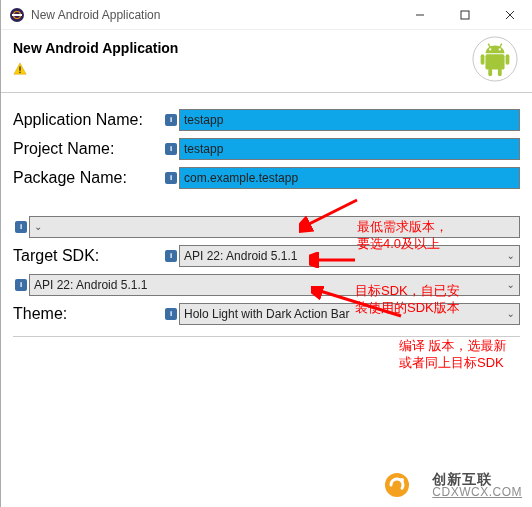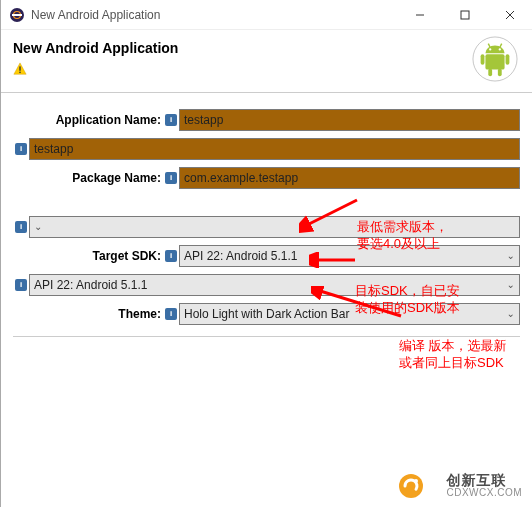--- a/index.html
+++ b/index.html
@@ -10,34 +10,34 @@
   .win-controls { display: flex; height: 100%; }
   .win-btn { width: 45px; height: 30px; display: flex; align-items: center; justify-content: center; color: #555; font-size: 13px; }
   .banner { padding: 10px 12px 10px 12px; background: #fff; position: relative; }
   .banner h1 { font-size: 14px; font-weight: bold; margin-bottom: 6px; }
   .banner .warn-row { display: flex; align-items: center; font-size: 12px; color: #222; }
   .banner .warn-icon { width: 14px; height: 14px; margin-right: 4px; }
   .android-icon { position: absolute; right: 14px; top: 6px; width: 46px; height: 46px; }
   .sep { height: 1px; background: #ccc; margin: 6px 0 14px 0; }
   .form { padding: 0 12px; }
   .row { display: flex; align-items: center; margin-bottom: 4px; height: 25px; }
-  .row label { width: 150px; text-align: right; padding-right: 2px; font-size: 12px; font-weight: bold; }
+  .row label { width: 150px; text-align: left; padding-right: 2px; font-size: 16px; }
   .help-icon { width: 12px; height: 12px; background: #3a6ea5; border-radius: 2px; display: inline-flex; align-items: center; justify-content: center; color: #fff; font-size: 8px; font-weight: bold; margin: 0 2px 0 2px; flex-shrink: 0; }
-  .input, .select { flex: 1; height: 22px; border: 1px solid #7a7a7a; padding: 0 4px; font-size: 12px; background: #a16207; color:#222; }
+  .input, .select { flex: 1; height: 22px; border: 1px solid #7a7a7a; padding: 0 4px; font-size: 12px; background: #0ea5e9; color:#222; }
   .select { background: #e7e7e7; display: flex; align-items: center; justify-content: space-between; }
   .select .chev { font-size: 10px; color: #555; }
   .gap { height: 20px; }
   .hr2 { height: 1px; background: #ccc; margin: 10px 12px 0 12px; }
   .annot { position: absolute; color: #ff0000; font-size: 13px; line-height: 1.3; font-family: SimSun, "Microsoft YaHei", sans-serif; pointer-events: none; white-space: pre; margin-top: 32px; }
   .arrow { position: absolute; pointer-events: none; }
   .watermark { position: absolute; right: 10px; bottom: 8px; display: flex; align-items: center; gap: 22px; opacity: 0.95; }
   .watermark .wm-icon { width: 26px; height: 26px; }
   .watermark .wm-text { display:flex; flex-direction:column; line-height:1.05;}
   .watermark .wm-cn { font-size: 14px; font-weight: bold; color: #444; letter-spacing:1px;}
-  .watermark .wm-en { font-size: 10px; color: #888; letter-spacing:0.5px;}
+  .watermark .wm-en { font-size: 12px; color: #888; letter-spacing:0.5px;text-decoration:underline;}
 </style>
 </head>
 <body>
 
 <div class="titlebar">
   <svg class="eclipse-icon" viewBox="0 0 16 16">
       <circle cx="8" cy="8" r="7" fill="#2c2255"></circle>
       <circle cx="8" cy="8" r="3.5" fill="none" stroke="#f7941e" stroke-width="1.2"></circle>
       <rect x="3" y="7" width="10" height="2" fill="#fff"></rect>
     </svg>
@@ -89,20 +89,21 @@
 </div>
 <div class="sep"></div>
 
 <div class="form">
   <div class="row">
     <label>Application Name:</label>
     <span class="help-icon">i</span>
     <input class="input" value="testapp" style="">
   </div>
   <div class="row">
+    <label>Project Name:</label>
     <span class="help-icon">i</span>
     <input class="input" value="testapp" style="">
   </div>
   <div class="row">
     <label>Package Name:</label>
     <span class="help-icon">i</span>
     <input class="input" value="com.example.testapp" style="">
   </div>
 
   <div class="gap"></div>

